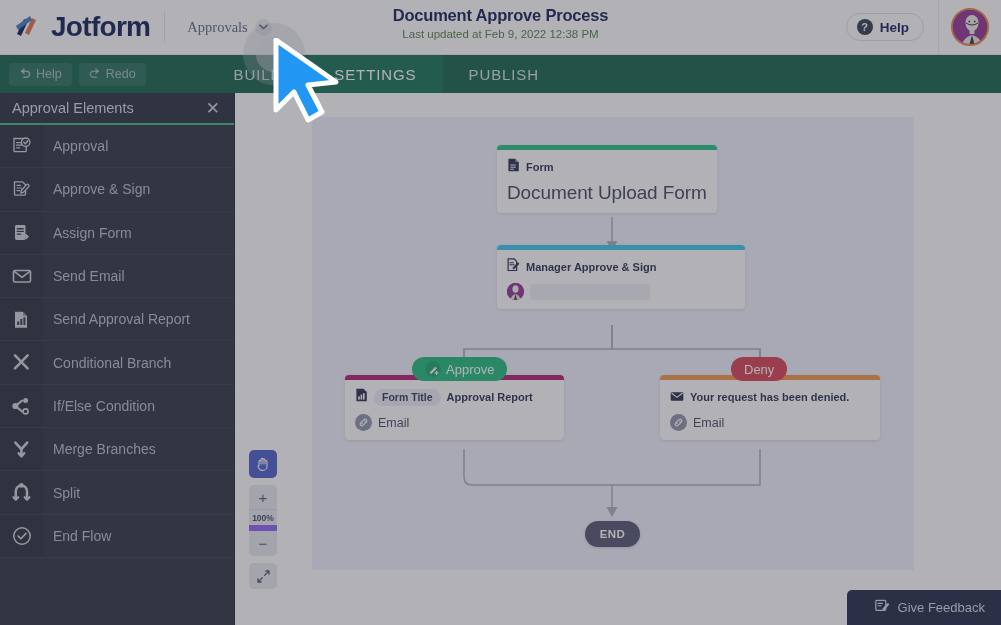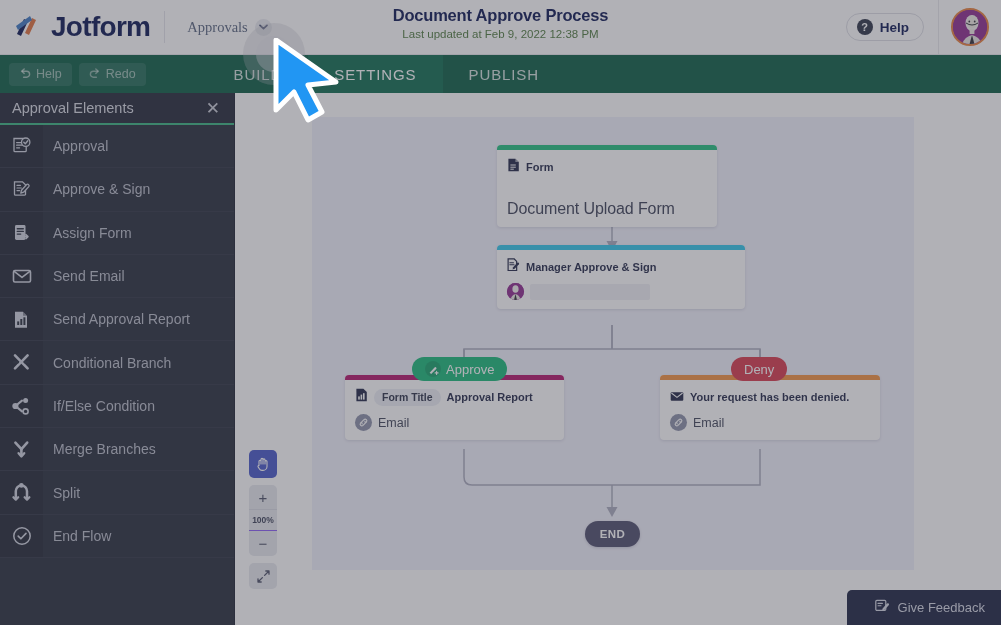--- a/index.html
+++ b/index.html
@@ -203,21 +203,21 @@
     height: 25px;
     display: flex; align-items: center; justify-content: center;
     color: #4a4f66; font-size: 15px;
     cursor: pointer;
     border-bottom: 1px solid #d7d9e2;
   }
   .z-pct {
     height: 21px;
     display: flex; align-items: center; justify-content: center;
     color: #3c4258; font-size: 8.5px; font-weight: bold;
-    border-bottom: 1px solid #8b5cf6;
+    border-bottom: 6px solid #8b5cf6;
   }
   .z-btn.last { border-bottom: none; }
   .z-fit {
     margin-top: 7px;
     width: 28px; height: 26px;
     background: #e7e8ee; border-radius: 5px;
     display: flex; align-items: center; justify-content: center;
     cursor: pointer;
   }
 
@@ -231,21 +231,21 @@
   }
   .node .bar { height: 5px; width: 100%; }
   .node-body { padding: 8px 10px 9px 10px; }
   .node-row {
     display: flex; align-items: center; gap: 6px;
   }
   .node-tag {
     font-size: 11px; font-weight: bold; color: #1f2545;
   }
   .node-main {
-    font-size: 16px; color: #3a3f55; margin-top: 24px;
+    font-size: 19px; color: #3a3f55; margin-top: 6px;
     letter-spacing: -0.1px;
   }
   .chip {
     background: #eceef5; color: #2b3148;
     font-size: 10.5px; font-weight: bold;
     border-radius: 9px; padding: 2.5px 8px;
   }
   .ph-bar {
     height: 16px; width: 120px;
     background: #f0f0f4; border-radius: 2px;

